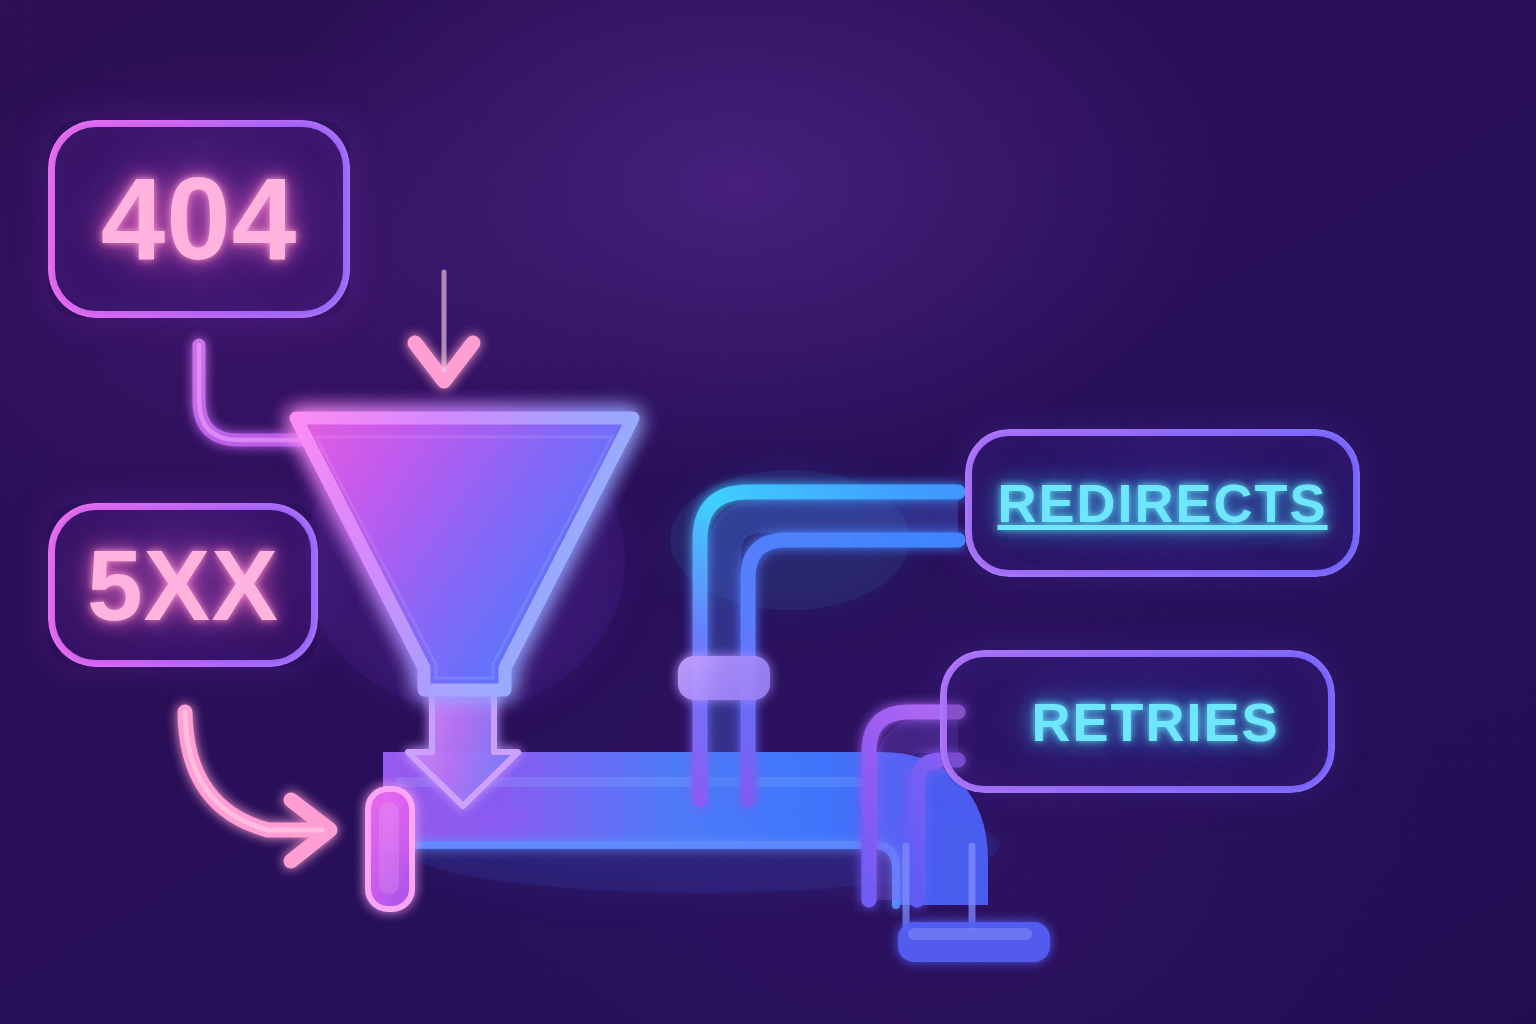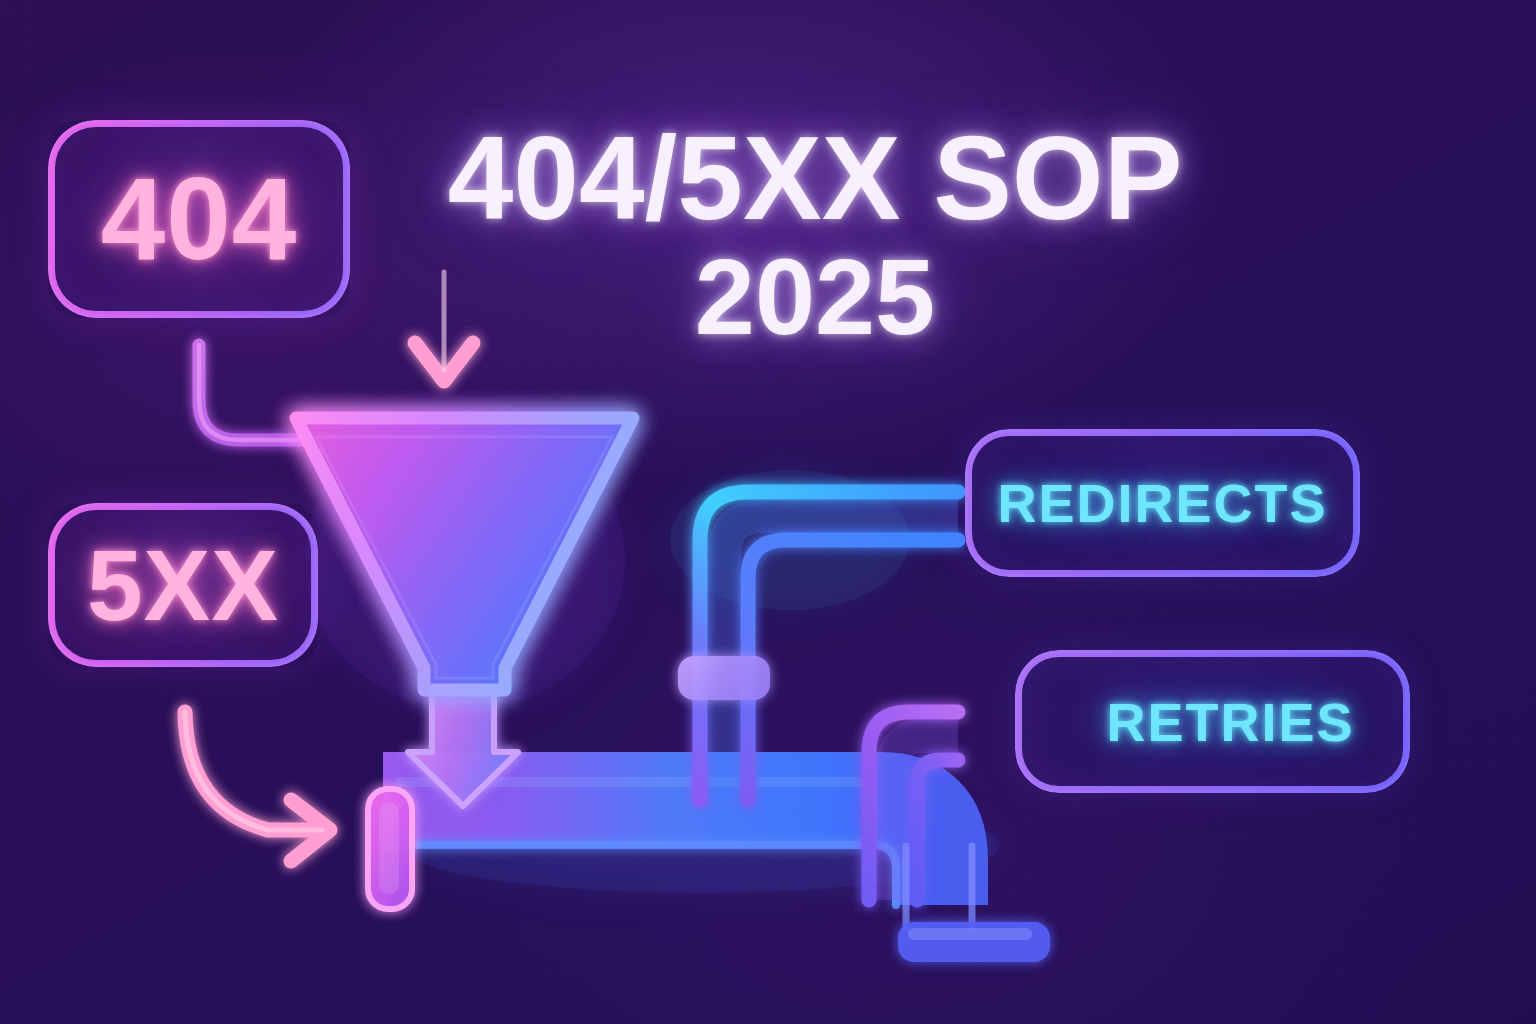--- a/index.html
+++ b/index.html
@@ -108,22 +108,22 @@
       0 0 46px rgba(40,185,255,.42),
       0 2px 3px rgba(10,20,70,.6);
   }
 
   #badge-404 { left: 48px; top: 120px; width: 302px; height: 198px; }
   #badge-404 .blabel { font-size: 116px; }
   #badge-5xx { left: 48px; top: 503px; width: 270px; height: 164px; }
   #badge-5xx .blabel { font-size: 100px; }
   #badge-redirects { left: 965px; top: 429px; width: 395px; height: 148px; border-radius: 42px; }
   #badge-redirects .bglow { border-radius: 44px; }
-  #badge-redirects .blabel { font-size: 54px; letter-spacing: 2px; }
-  #badge-retries { left: 1015px; top: 650px; width: 395px; height: 143px; border-radius: 42px; padding-left: 36px; }
+  #badge-redirects .blabel { font-size: 54px; letter-spacing: 2px; text-decoration: underline; }
+  #badge-retries { left: 940px; top: 650px; width: 395px; height: 143px; border-radius: 42px; padding-left: 36px; }
   #badge-retries .bglow { border-radius: 44px; }
   #badge-retries .blabel { font-size: 54px; letter-spacing: 2px; }
 
   
   #title {
     position: absolute;
     left: 420px;
     top: 118px;
     width: 790px;
     text-align: center;
@@ -316,24 +316,20 @@
       <rect x="898" y="922" width="152" height="40" rx="16" fill="#5560f5" opacity="0.95" filter="url(#fGlowTight)"></rect>
       <rect x="908" y="928" width="124" height="12" rx="6" fill="#9aa3ff" opacity="0.35"></rect>
     </g>
 
     <g>
       <rect x="368" y="789" width="44" height="120" rx="20" fill="url(#gCap)" stroke="#ffa8f8" stroke-width="6" filter="url(#fGlowTight)" opacity="0.98"></rect>
       <rect x="379" y="802" width="20" height="92" rx="10" fill="#ffffff" opacity="0.12"></rect>
     </g>
   </svg>
 
-  <div id="title">
-    <span class="tline t1">404/5XX SOP</span>
-    <span class="tline t2">2025</span>
-  </div>
 
   <div class="badge badge-pink" id="badge-404">
     <span class="bglow"></span>
     <span class="blabel">404</span>
   </div>
 
   <div class="badge badge-pink" id="badge-5xx">
     <span class="bglow"></span>
     <span class="blabel">5XX</span>
   </div>

